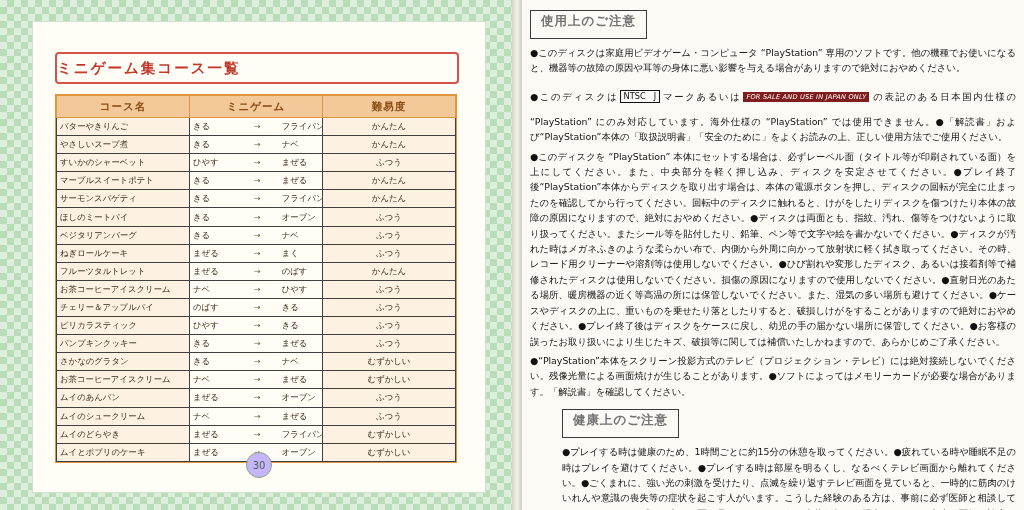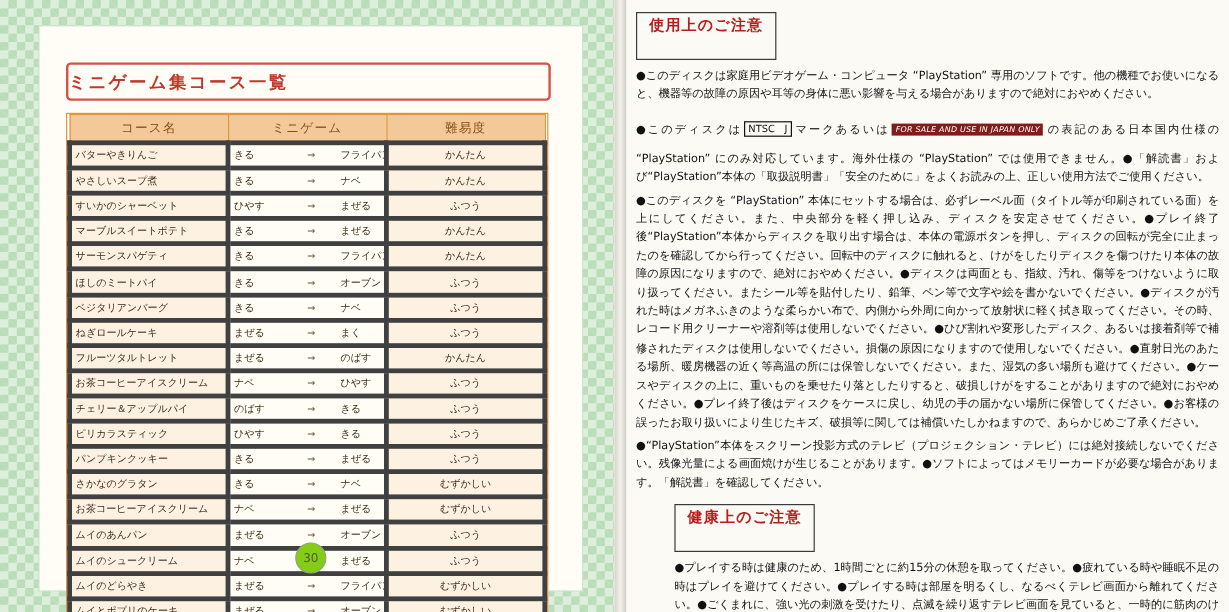--- a/index.html
+++ b/index.html
@@ -49,28 +49,28 @@
     position:absolute;left:22px;top:72px;width:400px;
     border:1.5px solid #e0953f;
     background:#fffdf6;
   }
   table.course{
     border-collapse:collapse;width:100%;table-layout:fixed;
   }
   table.course th{
     background:#f3c99a;
     color:#8a4b12;
-    font-size:10.5px;font-weight:normal;
+    font-size:10.5px;font-weight:bold;
     border:1px solid #e0953f;
     height:19px;
     text-align:center;
     letter-spacing:1px;
   }
   table.course td{
-    border:4px solid #404040;
+    border:1px solid #404040;
     font-size:8.4px;
     height:17.1px;
     color:#3a2a16;
     padding:0 3px;
     white-space:nowrap;
     overflow:hidden;
   }
   td.cname{width:108px;background:#fdf1e2;letter-spacing:0px;}
   td.mini{background:#fffdf6;}
   td.diff{width:62px;text-align:center;background:#fdf1e2;}
@@ -78,40 +78,40 @@
   .mini-step{display:inline-block;}
   .arrow{color:#6b5a3a;font-size:8px;padding:0 1px;}
   .w1{min-width:40px;}
   .w2{min-width:52px;}
   .pagenum{
     position:absolute;left:50%;transform:translateX(-50%);
     bottom:14px;
     width:24px;height:24px;border-radius:50%;
     border:1.2px solid #8aa87e;
     display:flex;align-items:center;justify-content:center;
-    font-size:10px;color:#4c5e45;background:#84cc16;
+    font-size:10px;color:#4c5e45;background:#c4b5fd;
   }
 
   
   .spine{
     position:absolute;left:512px;top:0;width:10px;height:510px;
     background:linear-gradient(to right,#d8d4cb,#f3f1ea,#cfcbc2);
   }
 
   
   .right-page{
     position:absolute;left:522px;top:0;width:502px;height:510px;
     background:#fbfaf5;
   }
   .r-inner{position:absolute;left:8px;top:10px;width:486px;height:490px;}
   .sec-head{
     display:inline-block;
     border:1.6px solid #3b3b3b;
-    padding:2px 10px 19px 10px;
-    font-size:12.5px;font-weight:bold;color:#b91c1c;
+    padding:2px 10px 8px 10px;
+    font-size:12.5px;font-weight:bold;color:#737373;
     letter-spacing:1px;
     background:#fbfaf5;
     margin-bottom:6px;
   }
   .para{
     font-size:9.35px;line-height:15.4px;color:#111;
     text-align:justify;
     margin:0 0 4px 0;
   }
   .box-lbl{

